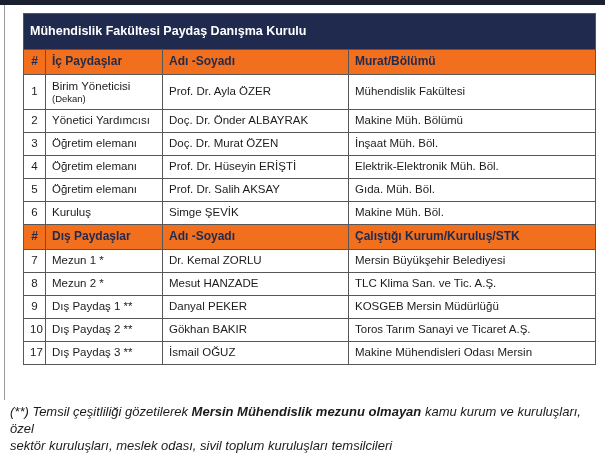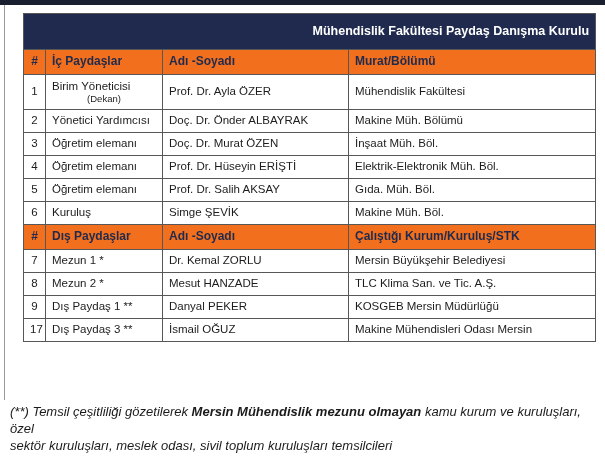--- a/index.html
+++ b/index.html
@@ -39,40 +39,39 @@
     padding: 1px 6px;
     line-height: 1.15;
     overflow: hidden;
     white-space: nowrap;
   }
   td.title-cell {
     background: #1f2a4e;
     color: #ffffff;
     font-weight: bold;
     font-size: 12.5px;
-    text-align: right;
+    text-align: left;
     height: 33px;
     border-color: #1f2a4e;
   }
   tr.orange-row td {
     background: #f2701d;
     color: #1f2a4e;
     font-weight: bold;
     font-size: 12px;
     height: 22px;
   }
   td.num-cell { text-align: center; padding: 1px 2px; }
   tr.body-row td { height: 20px; }
   tr.body-row-tall td { height: 32px; }
   .role-sub {
     display: block;
     font-size: 9.5px;
     line-height: 1.0;
     margin-top: 1px;
-    text-align: center;
   }
   .footnotes {
     position: absolute;
     left: 10px; top: 404px;
     width: 588px;
     font-style: italic;
     font-size: 13px;
     color: #1b1b1b;
     line-height: 1.3;
   }
@@ -171,20 +170,26 @@
       <td>TLC Klima San. ve Tic. A.Ş.</td>
     </tr>
 
     <tr class="body-row">
       <td class="num-cell">9</td>
       <td>Dış Paydaş 1 **</td>
       <td>Danyal PEKER</td>
       <td>KOSGEB Mersin Müdürlüğü</td>
     </tr>
 
+    <tr class="body-row">
+      <td class="num-cell">10</td>
+      <td>Dış Paydaş 2 **</td>
+      <td>Gökhan BAKIR</td>
+      <td>Toros Tarım Sanayi ve Ticaret A.Ş.</td>
+    </tr>
 
     <tr class="body-row">
       <td class="num-cell">17</td>
       <td>Dış Paydaş 3 **</td>
       <td>İsmail OĞUZ</td>
       <td>Makine Mühendisleri Odası Mersin</td>
     </tr>
 
 
   </tbody>

